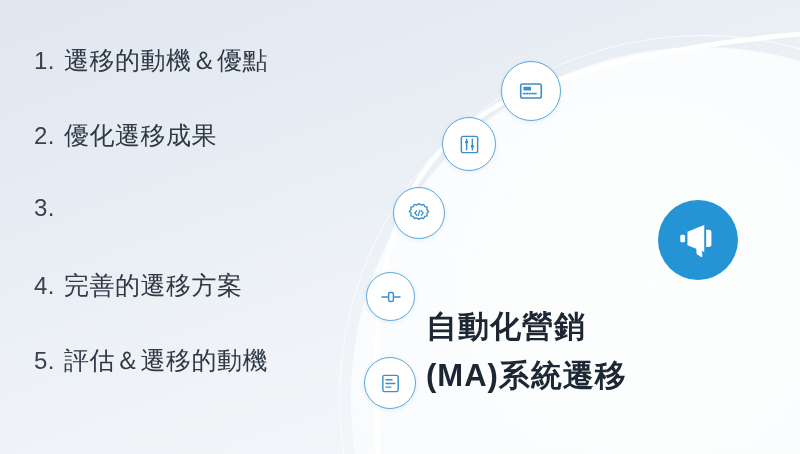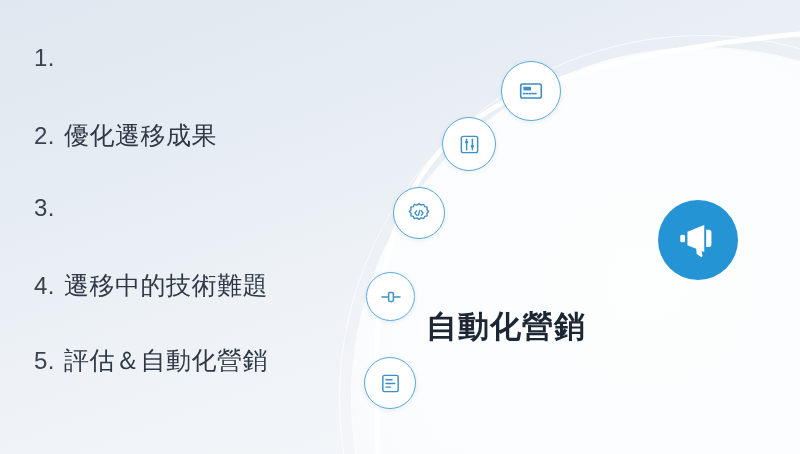--- a/index.html
+++ b/index.html
@@ -93,35 +93,36 @@
   <div id="disc-main" class="big-disc"></div>
   <div id="disc-ring" class="big-disc"></div>
 
   <svg id="arc-svg" viewBox="0 0 800 454">
     <path d="M 800 34 C 690 44 600 62 530 90 C 455 120 408 175 389 250 C 374 310 376 372 378 454" fill="none" stroke="#ffffff" stroke-width="5" stroke-linecap="round" opacity="0.95"></path>
   </svg>
 
   <ul id="agenda-list">
     <li class="agenda-item">
       <span class="agenda-num">1.</span>
+      <span class="agenda-text">遷移的動機＆優點</span>
     </li>
     <li class="agenda-item">
       <span class="agenda-num">2.</span>
       <span class="agenda-text">優化遷移成果</span>
     </li>
     <li class="agenda-item">
       <span class="agenda-num">3.</span>
     </li>
     <li class="agenda-item">
       <span class="agenda-num">4.</span>
-      <span class="agenda-text">遷移中的技術難題</span>
+      <span class="agenda-text">完善的遷移方案</span>
     </li>
     <li class="agenda-item">
       <span class="agenda-num">5.</span>
-      <span class="agenda-text">評估＆自動化營銷</span>
+      <span class="agenda-text">評估＆遷移的動機</span>
     </li>
   </ul>
 
   <div class="node" style="left:501px;top:61px;width:58px;height:58px;">
     <span>
       <svg width="26" height="26" viewBox="0 0 24 24" fill="none" stroke="#3d8fc6" stroke-width="1.5" stroke-linecap="round" stroke-linejoin="round">
         <rect x="2.5" y="5.5" width="19" height="13" rx="1.6"></rect>
         <rect x="5" y="8" width="7" height="3.6" rx="0.6" fill="#3d8fc6" stroke="none"></rect>
         <line x1="5" y1="14.4" x2="6.3" y2="14.4"></line>
         <line x1="7.6" y1="14.4" x2="8.9" y2="14.4"></line>
@@ -182,15 +183,16 @@
         <rect x="5.5" y="20.5" width="5" height="8" rx="1.6"></rect>
         <path d="M13 17.5 L30.5 10.5 L30.5 38.5 L13 31.5 Z"></path>
         <path d="M32.5 15.5 L35.5 15.5 C37 15.5 38 16.6 38 18.1 L38 30.9 C38 32.4 37 33.5 35.5 33.5 L32.5 33.5 Z"></path>
         <path d="M22 33.2 L27.5 35.4 L28.6 42.2 C28.8 43.4 27.8 44.2 26.8 43.6 L22.6 40.6 Z"></path>
       </svg>
     </span>
   </div>
 
   <div id="hero-title">
     <span class="tline">自動化營銷</span>
+    <span class="tline">(MA)系統遷移</span>
   </div>
 
 </div>
 
 </body></html>

